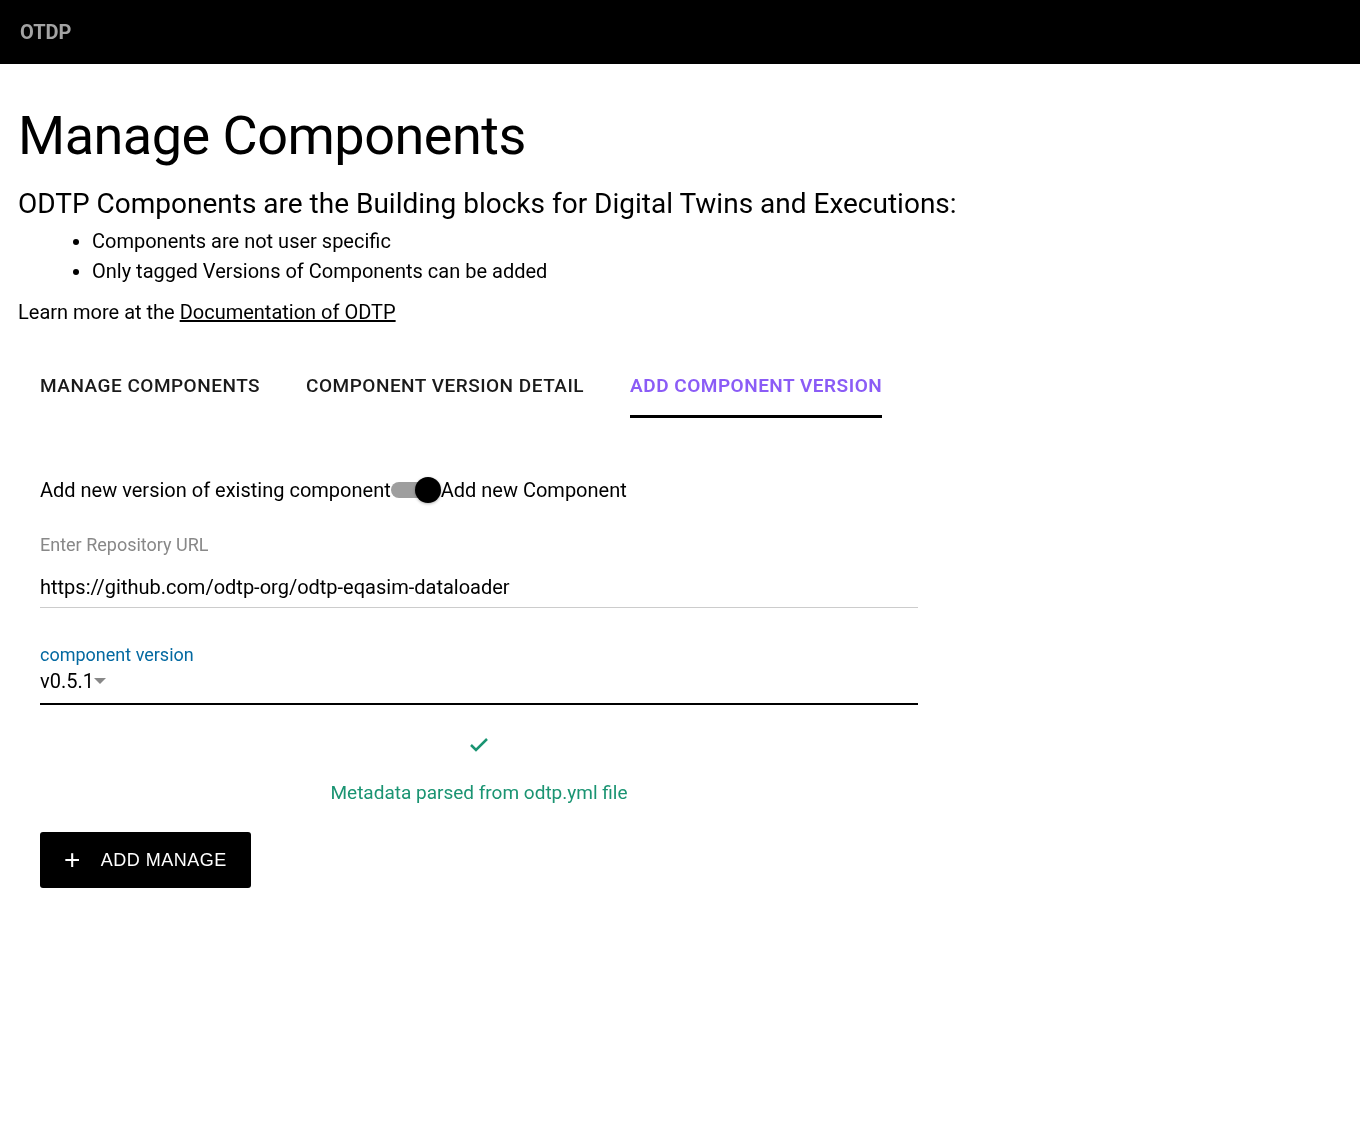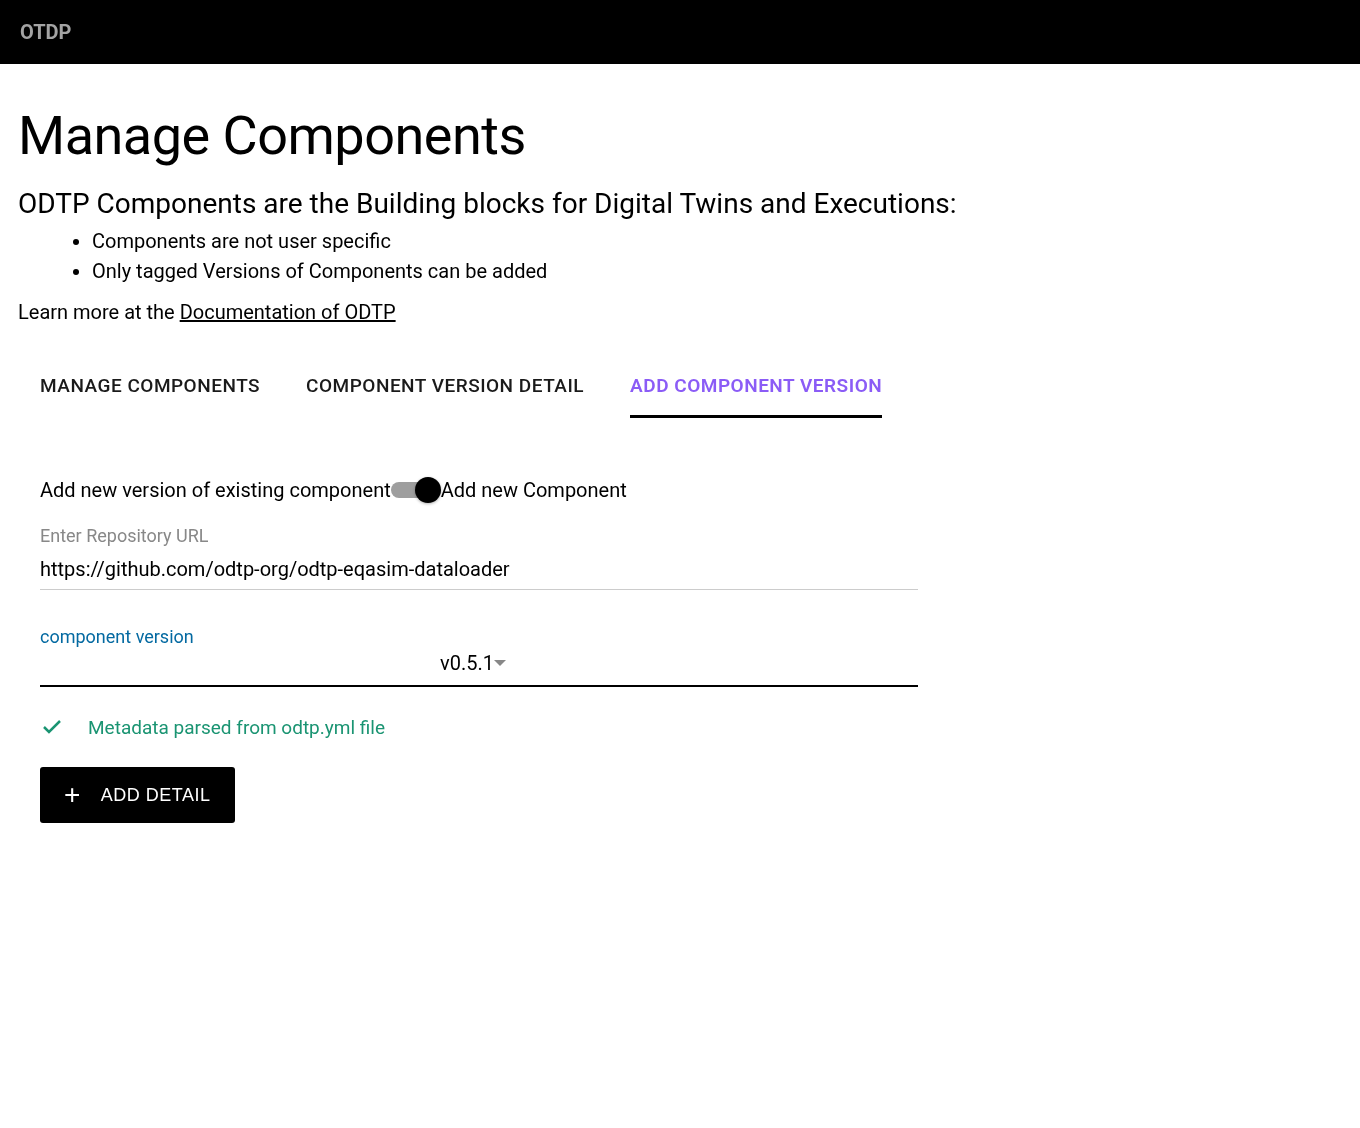--- a/index.html
+++ b/index.html
@@ -70,21 +70,21 @@
       font-weight: 600;
       color: #8b5cf6;
       border-bottom: 3px solid #000;
     }
     .form-section {
       padding-left: 22px;
       max-width: 900px;
     }
     .toggle-row {
       display: flex;
-      margin-bottom: 23px;
+      margin-bottom: 32px;
     }
     .toggle-label {
       font-size: 20px;
     }
     .switch {
       position: relative;
       width: 50px;
       height: 24px;
       cursor: pointer;
     }
@@ -106,21 +106,21 @@
       background: #000;
       border-radius: 50%;
       box-shadow: 0 1px 3px rgba(0,0,0,0.3);
     }
     .input-group {
       margin-bottom: 36px;
     }
     .input-label {
       font-size: 18px;
       color: #888;
-      margin-bottom: 7px;
+      margin-bottom: 16px;
     }
     .text-input {
       font-size: 20px;
       border: none;
       border-bottom: 1px solid #ccc;
       width: 100%;
       padding: 4px 0 8px 0;
       outline: none;
       font-family: inherit;
       background: transparent;
@@ -132,38 +132,39 @@
     .select-label {
       font-size: 18px;
       color: #0369a1;
       margin-bottom: 2px;
     }
     .select-value {
       font-size: 20px;
       padding: 2px 0 10px 0;
       border-bottom: 2px solid #000;
       display: flex;
-      justify-content: center;
+      justify-content: flex-start;
       align-items: center;
       cursor: pointer;
     }
     .dropdown-arrow {
       width: 0;
       height: 0;
       border-left: 6px solid transparent;
       border-right: 6px solid transparent;
       border-top: 6px solid #888;
       margin-right: 12px;
     }
     .status-row {
       display: flex;
       align-items: center;
       gap: 24px;
       margin-bottom: 28px;
       color: #1a9472;
+      flex-direction: column;
     }
     .check-icon {
       width: 24px;
       height: 24px;
       stroke: #1a9472;
       stroke-width: 2.5;
       fill: none;
     }
     .status-text {
       font-size: 19px;
@@ -237,16 +238,16 @@
 
     <div class="status-row">
       <svg class="check-icon" viewBox="0 0 24 24">
         <polyline points="4 12 9 17 20 6"></polyline>
       </svg>
       <span class="status-text">Metadata parsed from odtp.yml file</span>
     </div>
 
     <button class="add-button">
       <span class="plus-icon">+</span>
-      <span>ADD DETAIL</span>
+      <span>ADD MANAGE</span>
     </button>
   </div>
 </div>
 
 </body></html>

